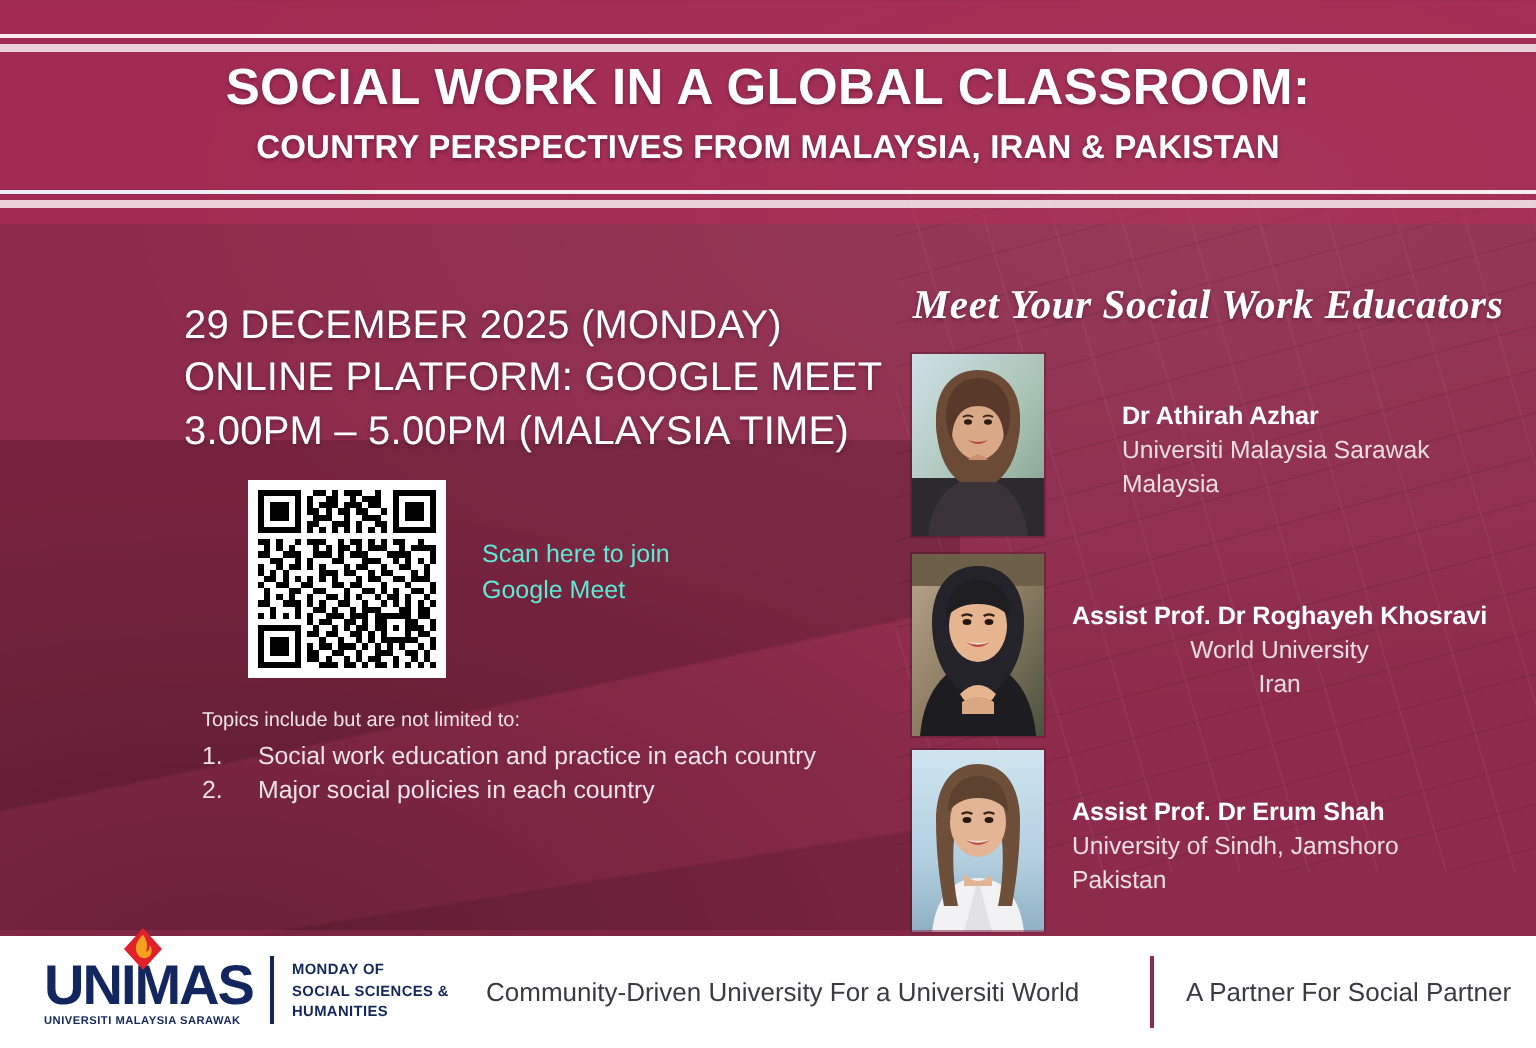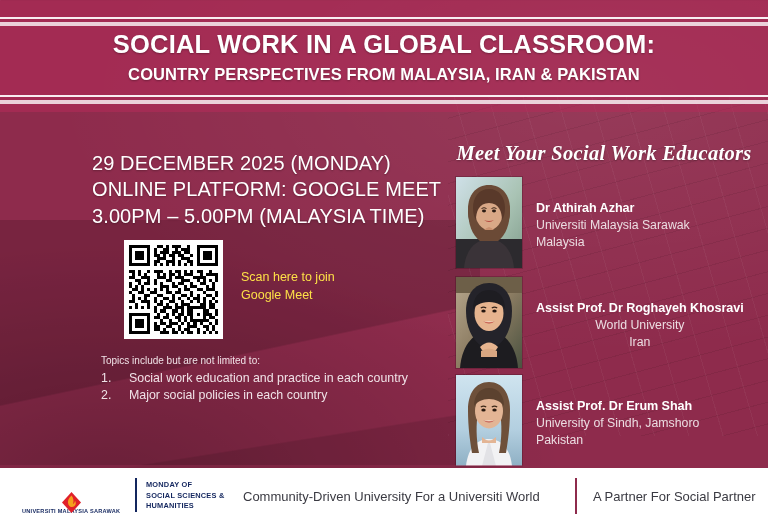--- a/index.html
+++ b/index.html
@@ -84,21 +84,21 @@
   }
 
   .qr-row { position:absolute; left:124px; top:114px; display:flex; align-items:flex-start; }
   .qr-box {
     width:99px; height:99px; background:#ffffff; padding:5px;
     display:block;
   }
   .qr-box svg { display:block; width:89px; height:89px; }
   .qr-caption {
     margin-left:18px; margin-top:29px;
-    color:#fde047; font-size:12.5px; line-height:1.42; font-weight:400;
+    color:#5eead4; font-size:12.5px; line-height:1.42; font-weight:400;
   }
 
   .topics { position:absolute; left:101px; top:228px; width:320px; color:#f0e2e7; }
   .topics-lead { font-size:10px; line-height:1.45; margin-bottom:1px; }
   .topics ol { list-style:none; }
   .topics li { font-size:12.4px; line-height:1.45; display:flex; }
   .topics li .num { width:28px; flex:none; }
   .topics li .txt { flex:1; }
 
   
@@ -106,21 +106,21 @@
 
   .meet-heading {
     position:absolute; left:0; top:16px; width:328px; text-align:center;
     font-family:"Liberation Serif", serif;
     font-style:italic; font-weight:bold;
     font-size:20.5px; color:#ffffff; letter-spacing:.3px;
     text-shadow:0 1px 2px rgba(0,0,0,.3);
   }
 
   .speaker { position:absolute; left:16px; display:flex; align-items:flex-start; }
-  .sp1 { top:51px; }
+  .sp1 { top:51px;gap:25px; }
   .sp2 { top:151px;text-align:center; }
   .sp3 { top:249px; }
 
   .sp-photo {
     width:66px; height:91px; flex:none; overflow:hidden;
     background:#c9b9a8; position:relative;
     box-shadow:0 0 0 1px rgba(0,0,0,.18);
   }
   .sp-photo .face { position:absolute; inset:0; }
 
@@ -555,20 +555,21 @@
 
   <div class="footer">
     <div class="footer-strip"></div>
 
     <div class="logo-block">
       <div class="unimas-logo">
         <svg class="unimas-flame" viewBox="0 0 19 21">
           <path d="M9.5 0 L19 10.5 L9.5 21 L0 10.5 Z" fill="#e0202a"></path>
           <path d="M9.5 3.4 C6.2 6.6 5.2 9.4 6.4 12.4 C7.3 14.7 9.9 15.8 12 14.6 C14.1 13.4 14.4 10.6 12.9 8.6 C12.9 10.6 12.1 11.7 11 11.9 C12 9.2 11.6 6.1 9.5 3.4 Z" fill="#f5a01e"></path>
         </svg>
+        <div class="unimas-word">UNIMAS</div>
         <div class="unimas-tagline">UNIVERSITI MALAYSIA SARAWAK</div>
       </div>
 
       <div class="fac-divider"></div>
 
       <div class="faculty-text">
         <div>MONDAY OF</div>
         <div>SOCIAL SCIENCES &amp;</div>
         <div>HUMANITIES</div>
       </div>

